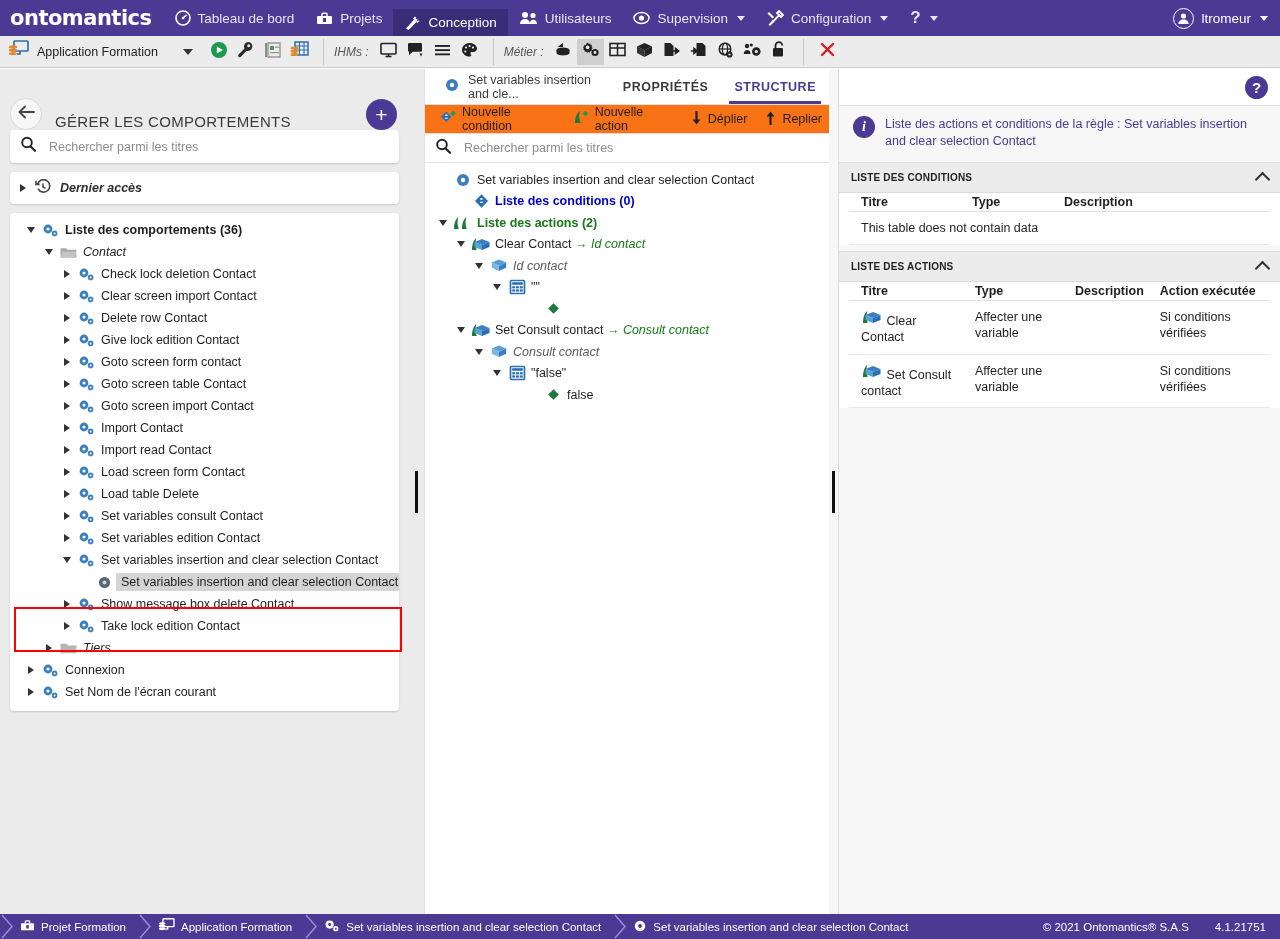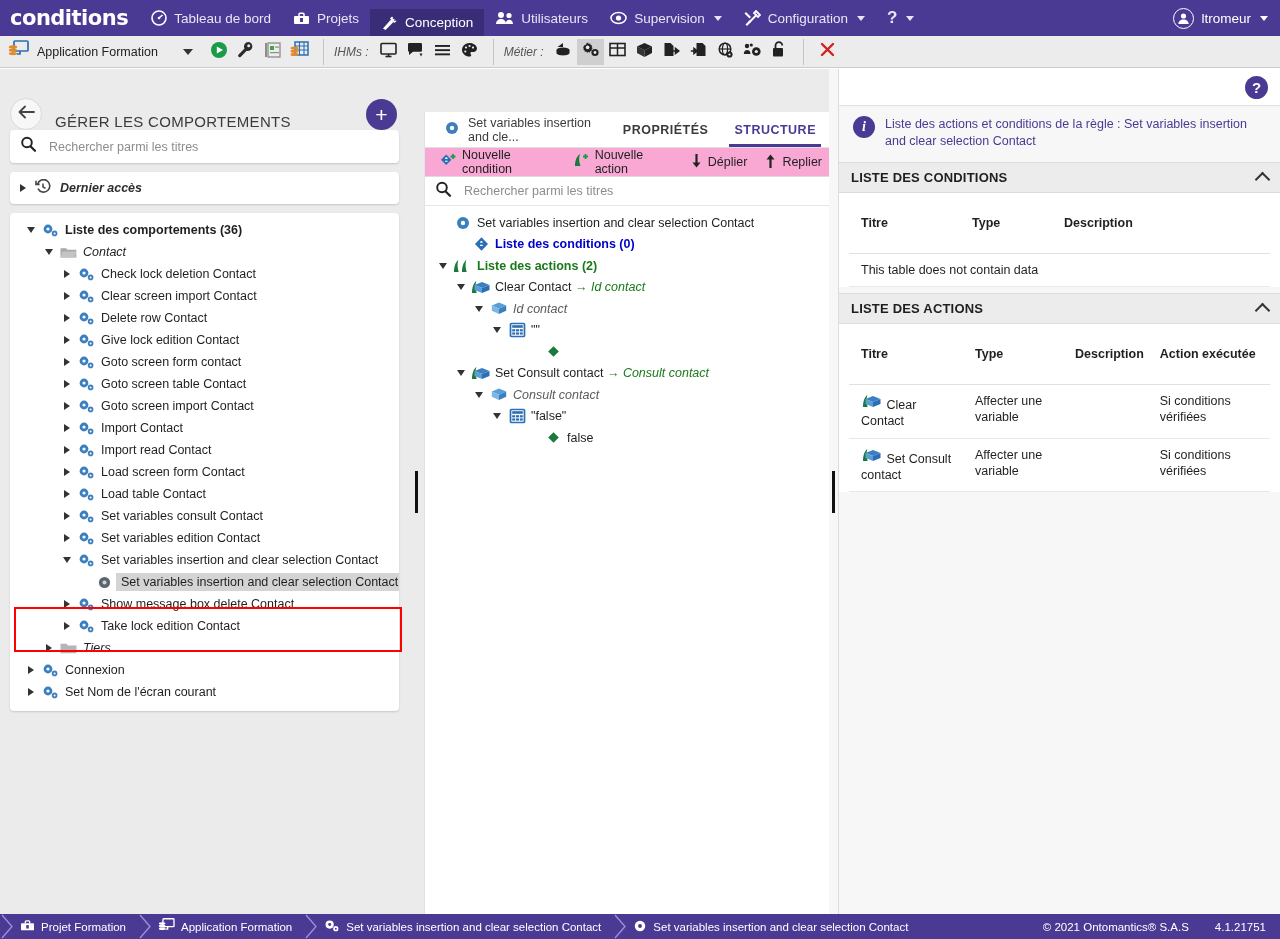--- a/index.html
+++ b/index.html
@@ -149,38 +149,38 @@
   .vdivider::before {
     content:''; position: absolute; left: 6px; top: 50%; margin-top: -21px;
     width: 3px; height: 42px; background: #111;
   }
   .vdivider.thin { width: 9px; background: #f7f7f7; }
   .vdivider.thin::before { left: 3px; }
 
   
   #centerpanel {
     flex: 1; background: #ffffff; display: flex; flex-direction: column;
-    min-width: 0; border-left: 1px solid #e2e2e2; margin-top: 43px;
+    min-width: 0; border-left: 1px solid #e2e2e2;
   }
   .tabrow {
     height: 36px; display: flex; align-items: stretch; background: #fff;
     border-bottom: 1px solid #e0e0e0; padding-left: 6px;
   }
   .tab {
     display: flex; align-items: center; gap: 8px; padding: 0 13px;
     font-size: 12.5px; color: #3b3b3b; cursor: pointer; position: relative;
   }
   .tab.upper { font-weight: bold; letter-spacing: .5px; }
   .tab.active { color: #4a3a93; }
   .tab.active::after {
     content: ''; position: absolute; left: 8px; right: 8px; bottom: 0;
     height: 3px; background: #4a3a93;
   }
   .actionrow {
-    height: 29px; background: #f9a8d4; display: flex; align-items: center;
+    height: 29px; background: #f97316; display: flex; align-items: center;
     gap: 3px; padding-left: 8px; border-bottom: 1px solid #dcdcdc;
   }
   .act {
     display: flex; align-items: center; gap: 5px; padding: 0 7px;
     font-size: 12.5px; color: #1f1f1f; cursor: pointer; height: 22px;
   }
   .csearch {
     height: 29px; display: flex; align-items: center; padding: 0 10px;
     border-bottom: 1px solid #e6e6e6; background: #fff;
   }
@@ -222,31 +222,31 @@
   }
   .rp-info-text {
     font-size: 12.5px; color: #4a3a93; font-weight: normal; line-height: 1.35;
   }
   .section-head {
     height: 31px; background: #ececec; border-top: 1px solid #dcdcdc;
     border-bottom: 1px solid #dcdcdc; display: flex; align-items: center;
     padding: 0 12px; cursor: pointer;
   }
   .section-title {
-    font-size: 13px; font-weight: bold; color: #1f1f1f; letter-spacing: .2px;
+    font-size: 10px; font-weight: bold; color: #1f1f1f; letter-spacing: .2px;
   }
   .chevron-up {
     margin-left: auto; width: 11px; height: 11px;
     border-left: 2px solid #333; border-top: 2px solid #333;
     transform: rotate(45deg); margin-top: 4px;
   }
   .rtable { width: 100%; border-collapse: collapse; background: #fff; }
   .rtable th {
     text-align: left; font-size: 12.5px; font-weight: bold; color: #1f1f1f;
-    padding: 23px 8px; border-bottom: 1px solid #e0e0e0; background: #fff;
+    padding: 2px 8px; border-bottom: 1px solid #e0e0e0; background: #fff;
   }
   .rtable td {
     font-size: 12.5px; color: #1f1f1f; padding: 8px 8px;
     border-bottom: 1px solid #e8e8e8; vertical-align: top; line-height: 1.3;
   }
   .rtable tr td:first-child, .rtable tr th:first-child { padding-left: 12px; }
   .cellicon { display: inline-flex; align-items: center; gap: 5px; }
   .table-wrap { background: #fff; padding: 0 10px; }
 
   
@@ -260,21 +260,21 @@
     height: 25px; cursor: pointer; white-space: nowrap;
   }
   .chevsvg { flex: none; }
   .sb-spacer { flex: 1; }
   .sb-right { padding-right: 14px; display: flex; gap: 26px; align-items:center; }
 </style>
 </head>
 <body>
 
 <div id="topnav">
-  <div class="brand">conditions</div>
+  <div class="brand">ontomantics</div>
 
   <div class="navitem">
     <span>
       <svg width="16" height="16" viewBox="0 0 16 16">
           <circle cx="8" cy="8" r="7" fill="none" stroke="#fff" stroke-width="1.6"></circle>
           <path d="M8 8 L11.5 5" stroke="#fff" stroke-width="1.6" fill="none"></path>
           <circle cx="8" cy="8" r="1.3" fill="#fff"></circle>
         </svg>
     </span>
     <span>Tableau de bord</span>
@@ -766,21 +766,21 @@
               <span class="arrow-r"></span>
             </span>
             <span class="ic">
               <svg width="17" height="15" viewBox="0 0 17 15">
                 <circle cx="6" cy="6" r="4.4" fill="#3c7fbf"></circle>
                 <circle cx="6" cy="6" r="1.6" fill="#fff"></circle>
                 <circle cx="12.6" cy="10.4" r="2.8" fill="#3c7fbf"></circle>
                 <circle cx="12.6" cy="10.4" r="1" fill="#fff"></circle>
               </svg>
             </span>
-            <span class="lbl">Load table Contact</span>
+            <span class="lbl">Load table Delete</span>
           </div>
           <div class="tnode">
             <span class="tw" style="margin-left:48px">
               <span class="arrow-r"></span>
             </span>
             <span class="ic">
               <svg width="17" height="15" viewBox="0 0 17 15">
                 <circle cx="6" cy="6" r="4.4" fill="#3c7fbf"></circle>
                 <circle cx="6" cy="6" r="1.6" fill="#fff"></circle>
                 <circle cx="12.6" cy="10.4" r="2.8" fill="#3c7fbf"></circle>

